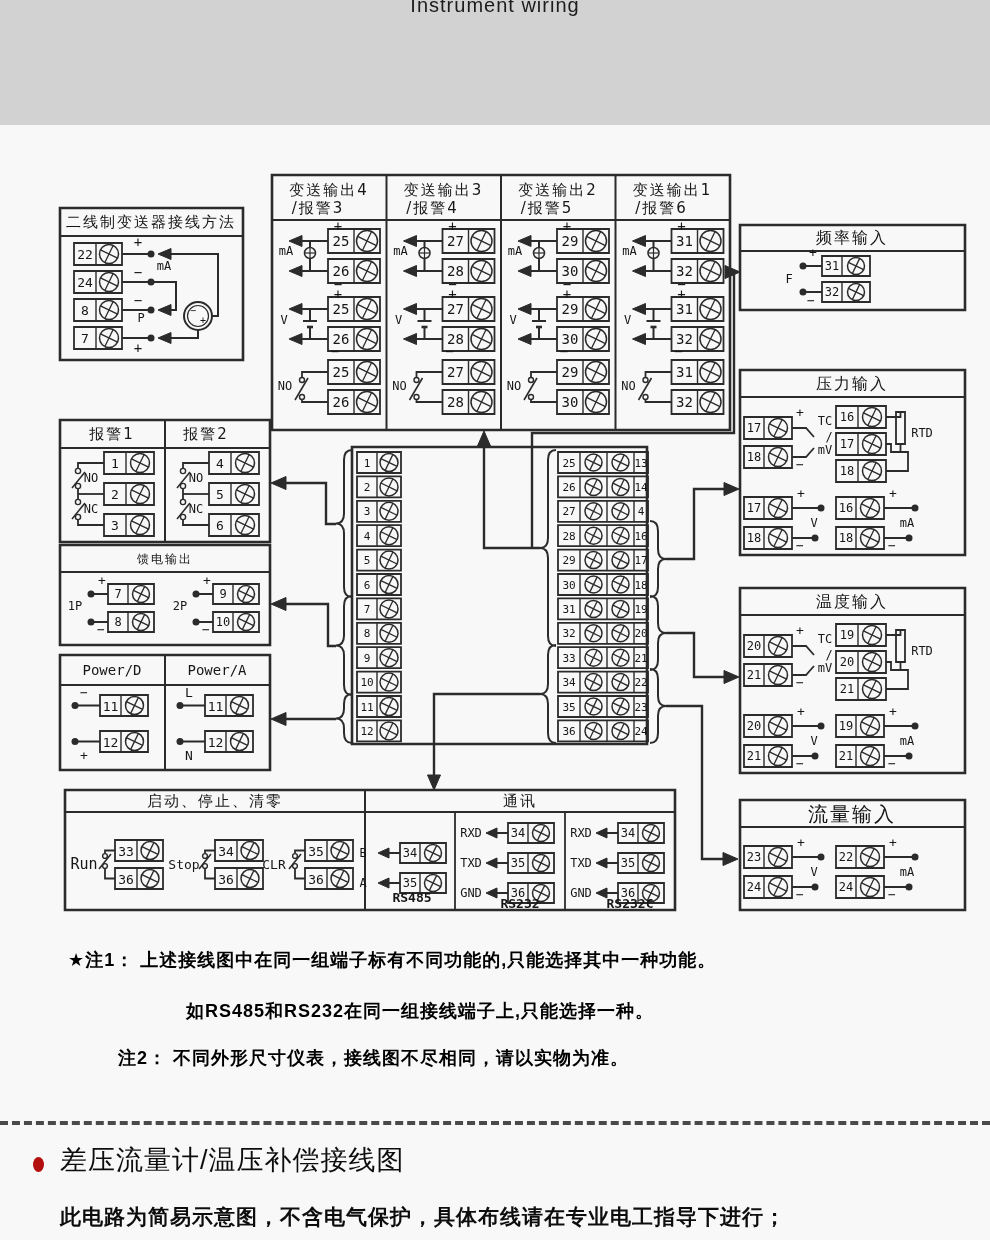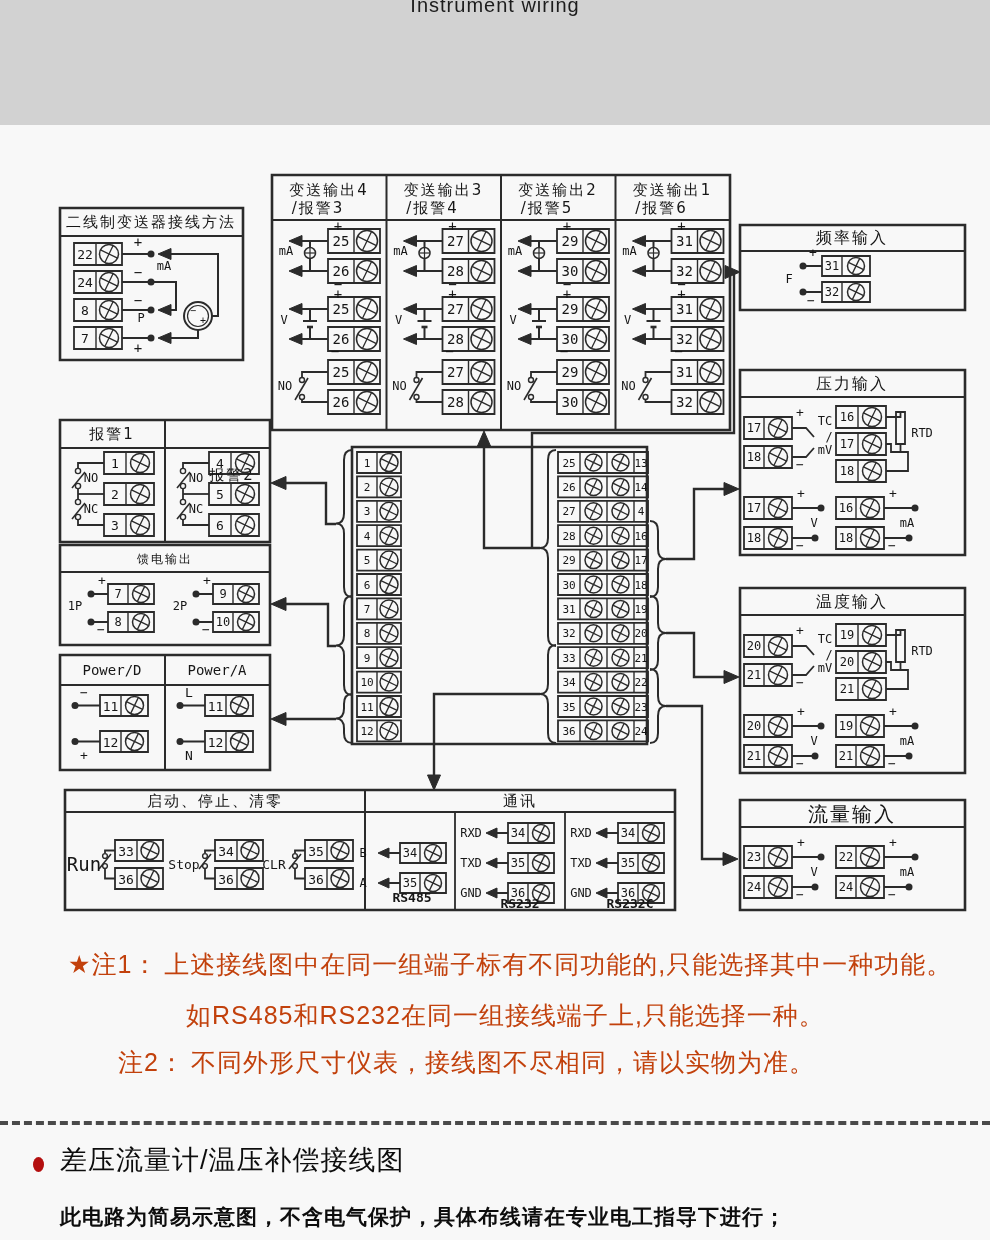--- a/index.html
+++ b/index.html
@@ -8,21 +8,21 @@
   #stage{position:relative;width:990px;height:1240px;background:#f8f8f8;overflow:hidden}
   #hdr{position:absolute;left:0;top:0;width:990px;height:125px;background:#d2d2d2;text-align:center}
   #hdr .t{font-size:50px;font-weight:700;letter-spacing:10px;color:#0a0a0a;padding-top:26px;line-height:1.05}
   #hdr .s{font-size:20px;color:#1c1c1c;letter-spacing:1px;margin-top:-6px}
   #wires{position:absolute;left:0;top:0}
   #layer{position:absolute;left:0;top:0;width:990px;height:1240px;pointer-events:none}
   .dl{position:absolute;transform:translate(-50%,-50%);white-space:nowrap;color:#161616;
       font-family:"DejaVu Sans Mono","Liberation Mono",monospace;font-size:13px;line-height:1}
   .zh{font-family:"DejaVu Sans","Liberation Sans",sans-serif;letter-spacing:2px;font-weight:500}
   .tn{font-weight:500}
-  .note{position:absolute;font-size:25px;font-weight:400;color:#c2410c;letter-spacing:1px;white-space:nowrap}
+  .note{position:absolute;font-size:18px;font-weight:700;color:#000000;letter-spacing:1px;white-space:nowrap}
   #n1{left:68px;top:948px}
   #n1b{left:186px;top:999px}
   #n2{left:118px;top:1046px}
   .nlab{margin-right:6px}
   #divider{position:absolute;left:0;top:1121px;width:990px;height:0;border-top:4px dashed #4a4a4a}
   #sec2 .bullet{position:absolute;left:33px;top:1157px;width:11px;height:15px;border-radius:50%;background:#b40f0f}
   #sec2 .h{position:absolute;left:60px;top:1142px;font-size:27px;font-weight:500;letter-spacing:1px;color:#0d0d0d}
   #sec2 .p{position:absolute;left:60px;top:1203px;font-size:21px;font-weight:700;letter-spacing:1px;color:#0d0d0d}
 </style>
 </head>
@@ -1066,21 +1066,21 @@
       <span class="dl tn" style="left: 754px; top: 887px; font-size: 12px;">24</span>
       <span class="dl " style="left: 801px; top: 842px; font-size: 13px;">+</span>
       <span class="dl " style="left: 800px; top: 894px; font-size: 13px;">−</span>
       <span class="dl " style="left: 814px; top: 872px; font-size: 12px;">V</span>
       <span class="dl tn" style="left: 846px; top: 857px; font-size: 12px;">22</span>
       <span class="dl tn" style="left: 846px; top: 887px; font-size: 12px;">24</span>
       <span class="dl " style="left: 893px; top: 842px; font-size: 13px;">+</span>
       <span class="dl " style="left: 892px; top: 894px; font-size: 13px;">−</span>
       <span class="dl " style="left: 907px; top: 872px; font-size: 12px;">mA</span>
       <span class="dl zh" style="left: 112px; top: 434px; font-size: 15px;">报警1</span>
-      <span class="dl zh" style="left: 232px; top: 434px; font-size: 15px; margin-top: 41px;">报警2</span>
+      <span class="dl zh" style="left: 206px; top: 434px; font-size: 15px;">报警2</span>
       <span class="dl tn" style="left: 115px; top: 463px; font-size: 13px;">1</span>
       <span class="dl tn" style="left: 115px; top: 494px; font-size: 13px;">2</span>
       <span class="dl tn" style="left: 115px; top: 525px; font-size: 13px;">3</span>
       <span class="dl " style="left: 91px; top: 478px; font-size: 12px;">NO</span>
       <span class="dl " style="left: 91px; top: 509px; font-size: 12px;">NC</span>
       <span class="dl tn" style="left: 220px; top: 463px; font-size: 13px;">4</span>
       <span class="dl tn" style="left: 220px; top: 494px; font-size: 13px;">5</span>
       <span class="dl tn" style="left: 220px; top: 525px; font-size: 13px;">6</span>
       <span class="dl " style="left: 196px; top: 478px; font-size: 12px;">NO</span>
       <span class="dl " style="left: 196px; top: 509px; font-size: 12px;">NC</span>
@@ -1102,21 +1102,21 @@
       <span class="dl " style="left: 84px; top: 692px; font-size: 13px;">−</span>
       <span class="dl " style="left: 84px; top: 755px; font-size: 13px;">+</span>
       <span class="dl tn" style="left: 215.5px; top: 705.5px; font-size: 13px;">11</span>
       <span class="dl tn" style="left: 215.5px; top: 741.5px; font-size: 13px;">12</span>
       <span class="dl " style="left: 189px; top: 692px; font-size: 13px;">L</span>
       <span class="dl " style="left: 189px; top: 755px; font-size: 13px;">N</span>
       <span class="dl zh" style="left: 215px; top: 801px; font-size: 15px;">启动、停止、清零</span>
       <span class="dl zh" style="left: 520px; top: 801px; font-size: 15px;">通讯</span>
       <span class="dl tn" style="left: 126px; top: 850.5px; font-size: 13px;">33</span>
       <span class="dl tn" style="left: 126px; top: 878.5px; font-size: 13px;">36</span>
-      <span class="dl " style="left: 84px; top: 864px; font-size: 19px;">Run</span>
+      <span class="dl " style="left: 84px; top: 864px; font-size: 15px;">Run</span>
       <span class="dl tn" style="left: 226px; top: 850.5px; font-size: 13px;">34</span>
       <span class="dl tn" style="left: 226px; top: 878.5px; font-size: 13px;">36</span>
       <span class="dl " style="left: 184px; top: 864px; font-size: 13px;">Stop</span>
       <span class="dl tn" style="left: 316px; top: 850.5px; font-size: 13px;">35</span>
       <span class="dl tn" style="left: 316px; top: 878.5px; font-size: 13px;">36</span>
       <span class="dl " style="left: 274px; top: 864px; font-size: 13px;">CLR</span>
       <span class="dl tn" style="left: 410px; top: 853px; font-size: 12px;">34</span>
       <span class="dl " style="left: 363px; top: 853px; font-size: 12px;">B</span>
       <span class="dl tn" style="left: 410px; top: 883px; font-size: 12px;">35</span>
       <span class="dl " style="left: 363px; top: 883px; font-size: 12px;">A</span>

